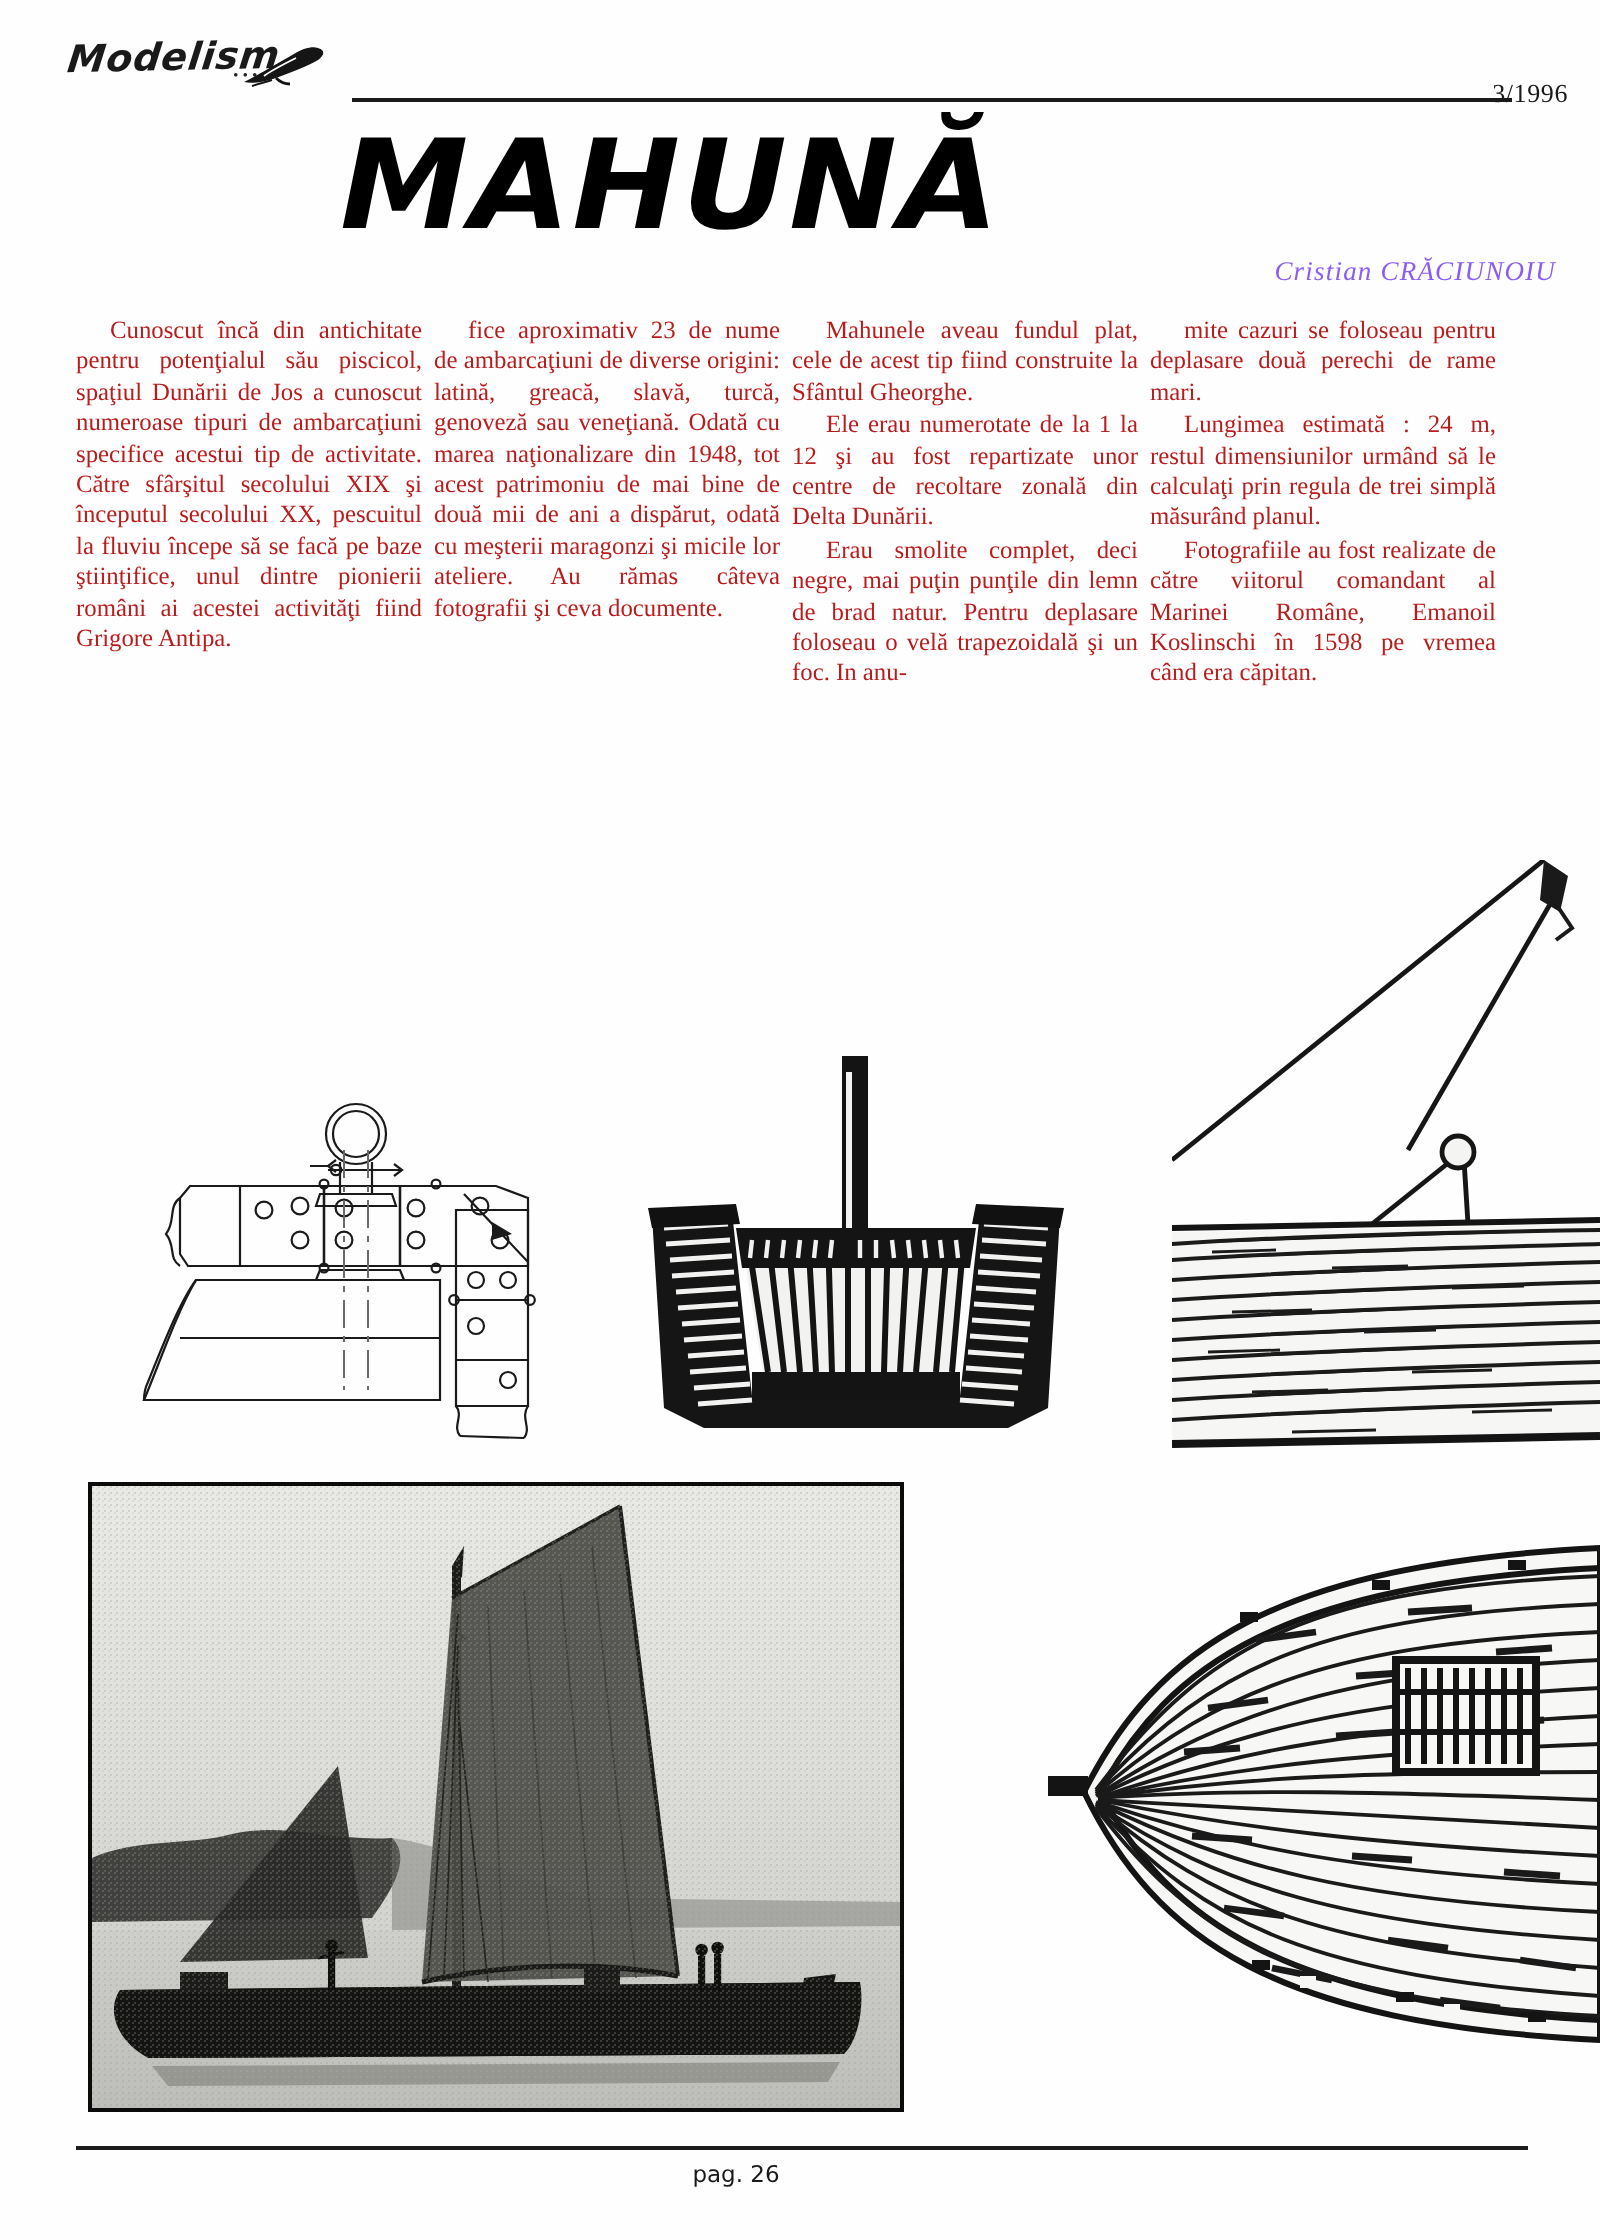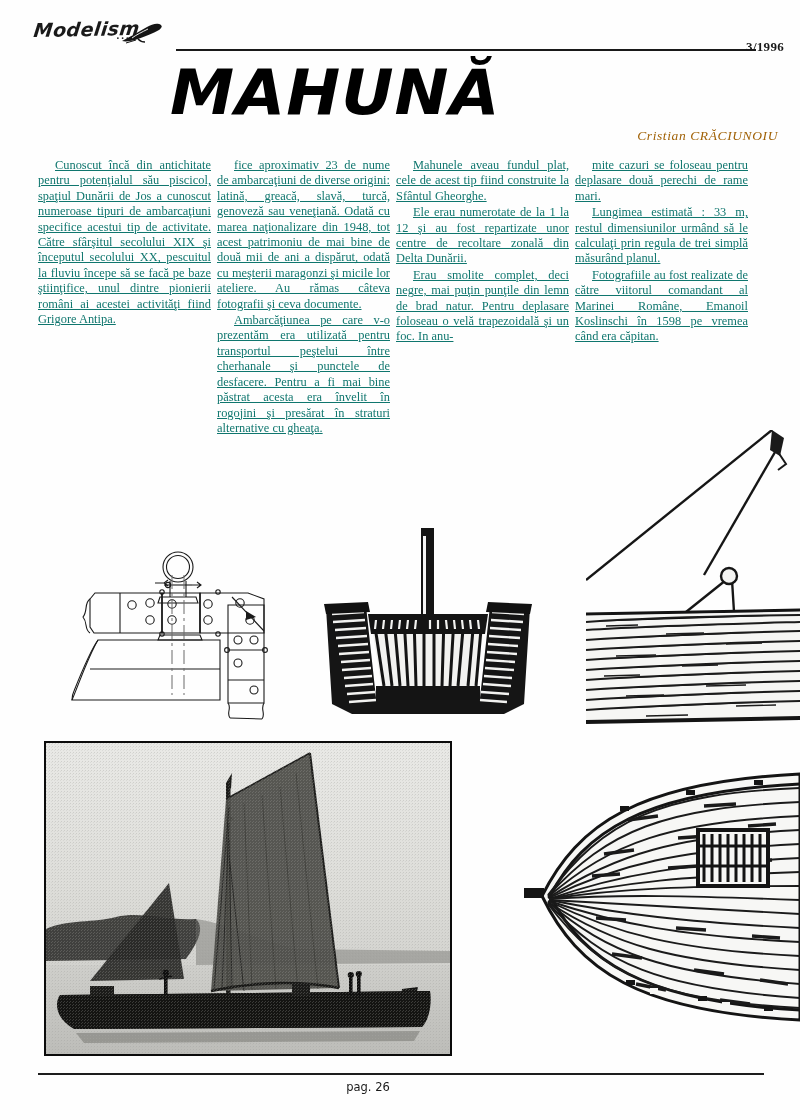--- a/index.html
+++ b/index.html
@@ -54,21 +54,20 @@
     height: 2px;
     background: #1a1a1a;
   }
   .issue {
     position: absolute;
     right: 16px; top: 21px;
     font-family: "Liberation Serif", serif;
     font-size: 13px;
     color: #1a1a1a;
     letter-spacing: 0.3px;
-    font-weight: bold;
   }
 
   
   .article-title {
     position: absolute;
     left: 170px; top: 62px;
     font-family: "DejaVu Sans", sans-serif;
     font-weight: 900;
     font-style: italic;
     font-size: 62px;
@@ -78,41 +77,40 @@
     transform: scaleX(1.04);
     transform-origin: left top;
   }
   .byline {
     position: absolute;
     right: 22px; top: 128px;
     font-family: "Liberation Serif", serif;
     font-style: italic;
     font-size: 13.5px;
     letter-spacing: 0.6px;
-    color: #a16207;
+    color: #8b5cf6;
   }
 
   
   .columns {
     position: absolute;
     left: 38px; top: 158px;
     width: 726px;
     display: flex;
     gap: 0px;
   }
   .col {
     width: 176px;
     margin-right: 6px;
     font-size: 12.4px;
     line-height: 15.4px;
     text-align: justify;
     text-justify: inter-word;
     hyphens: manual;
-    color: #0f766e;
-    text-decoration: underline;
+    color: #b91c1c;
   }
   .col:last-child { margin-right: 16px; }
   .col p {
     margin: 0 0 0 0;
     text-indent: 17px;
   }
   .col p + p { margin-top: 1px; }
 
   .fig {
     position: absolute;
@@ -168,32 +166,31 @@
   <div class="byline">Cristian CRĂCIUNOIU</div>
 
   <div class="columns">
 
     <div class="col">
       <p>Cunoscut încă din antichitate pentru potenţialul său piscicol, spaţiul Dunării de Jos a cunoscut numeroase tipuri de ambarcaţiuni specifice acestui tip de activitate. Către sfârşitul secolului XIX şi începutul secolului XX, pescuitul la fluviu începe să se facă pe baze ştiinţifice, unul dintre pionierii români ai acestei activităţi fiind Grigore Antipa.</p>
     </div>
 
     <div class="col">
       <p>fice aproximativ 23 de nume de ambarcaţiuni de diverse origini: latină, greacă, slavă, turcă, genoveză sau veneţiană. Odată cu marea naţionalizare din 1948, tot acest patrimoniu de mai bine de două mii de ani a dispărut, odată cu meşterii maragonzi şi micile lor ateliere. Au rămas câteva fotografii şi ceva documente.</p>
-      <p>Ambarcăţiunea pe care v-o prezentăm era utilizată pentru transportul peştelui între cherhanale şi punctele de desfacere. Pentru a fi mai bine păstrat acesta era  învelit în rogojini şi presărat în straturi alternative cu gheaţa.</p>
     </div>
 
     <div class="col">
       <p>Mahunele aveau fundul plat, cele de acest tip fiind construite la Sfântul Gheorghe.</p>
       <p>Ele erau numerotate de la 1 la 12 şi au fost repartizate unor centre de recoltare zonală din Delta Dunării.</p>
       <p>Erau smolite complet, deci negre, mai puţin punţile din lemn de brad natur. Pentru deplasare foloseau o velă trapezoidală şi un foc. In anu-</p>
     </div>
 
     <div class="col">
       <p>mite cazuri se foloseau pentru deplasare două perechi  de rame mari.</p>
-      <p>Lungimea estimată : 33 m, restul dimensiunilor urmând să le calculaţi prin regula de trei simplă măsurând planul.</p>
+      <p>Lungimea estimată : 24 m, restul dimensiunilor urmând să le calculaţi prin regula de trei simplă măsurând planul.</p>
       <p>Fotografiile au fost realizate de către viitorul comandant al Marinei Române, Emanoil Koslinschi în 1598 pe vremea când era căpitan.</p>
     </div>
 
   </div>
 
   <svg class="fig" style="left:50px; top:545px; width:260px; height:190px;" viewBox="0 0 260 190">
     <g fill="none" stroke="#1a1a1a" stroke-width="1.1">
 
       <circle cx="128" cy="22" r="15"></circle>
       <circle cx="128" cy="22" r="11.5"></circle>

